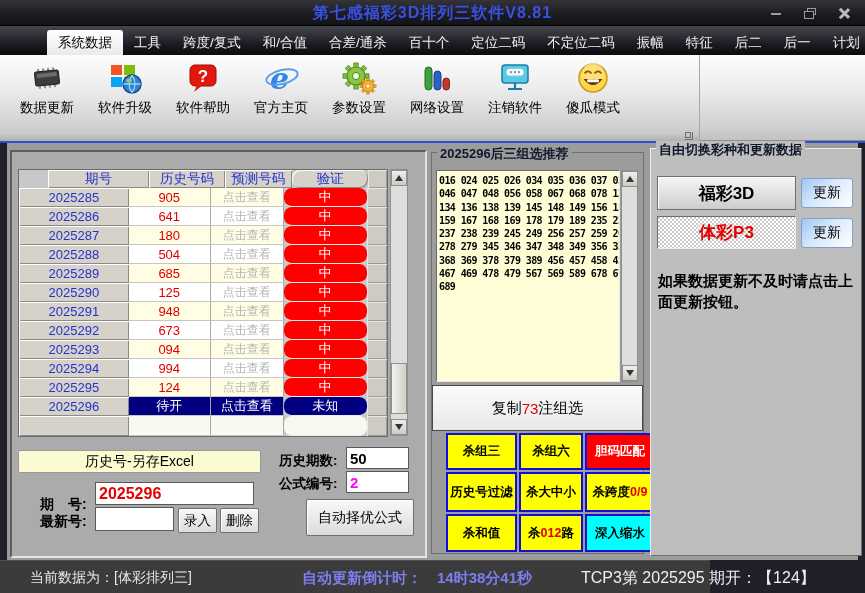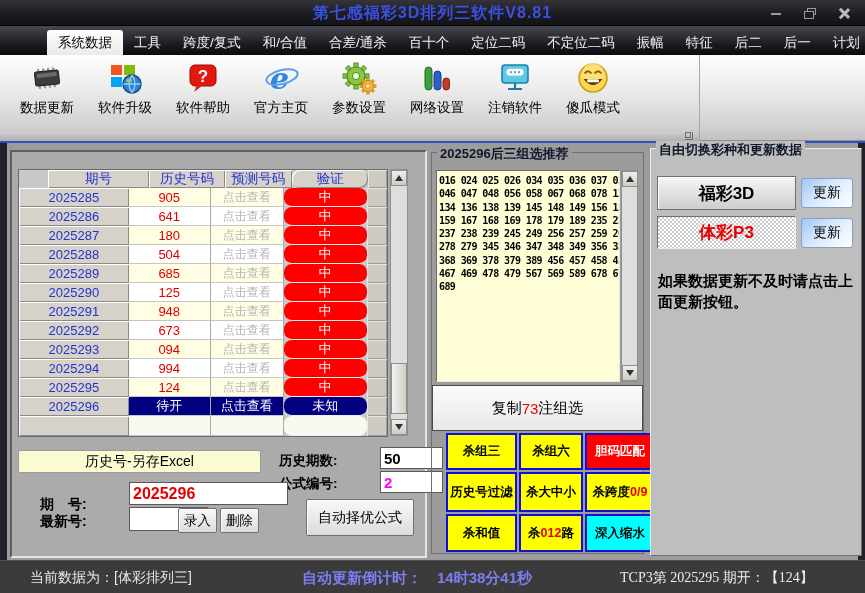--- a/index.html
+++ b/index.html
@@ -70,21 +70,21 @@
   .sb-up { top:0; } .sb-dn { bottom:0; }
   .tri-up { width:0; height:0; border-left:4px solid transparent; border-right:4px solid transparent; border-bottom:6px solid #333; }
   .tri-dn { width:0; height:0; border-left:4px solid transparent; border-right:4px solid transparent; border-top:6px solid #333; }
   .sb-thumb { position:absolute; left:0; width:16px; background:linear-gradient(90deg,#f2f2f2,#d2cec6); border:1px solid #8f8f8f; }
   .scroll-tbl { left:378px; top:17px; width:18px; height:267px; }
   
   .excel-btn { position:absolute; left:6px; top:298px; width:243px; height:23px; background:#fbfbd2;
     border:1px solid #9a9a9a; border-radius:2px; font-size:14px; color:#000; display:flex; align-items:center; justify-content:center; cursor:default; }
   .lbl { position:absolute; font-size:13.5px; font-weight:bold; color:#000; white-space:nowrap; }
   .tin { position:absolute; background:#ffffff; border:1px solid #5a5a5a; font-size:15px; padding:0 3px;
-    font-family:"Liberation Sans","DejaVu Sans",sans-serif; outline:none;margin-left:34px; }
+    font-family:"Liberation Sans","DejaVu Sans",sans-serif; outline:none; }
   .in-hist { left:334px; top:295px; width:63px; height:22px; font-weight:bold; color:#000; }
   .in-formula { left:334px; top:319px; width:63px; height:22px; font-weight:bold; color:#ff00ff; }
   .in-period { left:83px; top:330px; width:159px; height:23px; font-weight:bold; color:#e50000; font-size:16px; }
   .in-latest { left:83px; top:355px; width:79px; height:24px; }
   .pbtn { position:absolute; background:linear-gradient(#f8f8f8,#dcdcdc); border:1px solid #707070;
     border-radius:2px; font-size:13.5px; color:#000; display:flex; align-items:center; justify-content:center;
     box-shadow:inset 1px 1px 0 #ffffff; cursor:default; }
   .btn-input { left:166px; top:356px; width:39px; height:25px; }
   .btn-delete { left:208px; top:356px; width:39px; height:25px; }
   .btn-auto { left:294px; top:347px; width:108px; height:37px; font-size:14px; }
@@ -121,26 +121,26 @@
   .btn-ticai { top:67px; height:33px; font-size:17px; color:#e50000;
     background:conic-gradient(#ffffff 0 25%, #c9c9c9 0 50%, #ffffff 0 75%, #c9c9c9 0) 0 0/4px 4px;
     border:1px solid; border-color:#6f6f6f #ededed #ededed #6f6f6f; }
   .upd-btn { position:absolute; left:150px; width:52px; height:30px; border:1px solid #7fa0c8; border-radius:3px;
     background:linear-gradient(135deg,#9fc6f4 0%,#d9e9fb 45%,#ffffff 100%); font-size:14px; color:#000;
     display:flex; align-items:center; justify-content:center; cursor:default; }
   .upd-1 { top:29px; } .upd-2 { top:69px; }
   .note { position:absolute; left:7px; top:122px; width:198px; font-size:15px; font-weight:bold; color:#000; line-height:1.38; }
 
   
-  .statusbar { position:absolute; left:0; top:560px; width:865px; height:33px; background:#3b3b3b; border-top:1px solid #505050; }
+  .statusbar { position:absolute; left:0; top:560px; width:710px; height:33px; background:#3b3b3b; border-top:1px solid #505050; }
   .statusbar span { position:absolute; line-height:33px; white-space:nowrap; }
   .st-current { left:30px; color:#e8e8e8; font-size:14px; }
   .st-cd-label { left:302px; color:#7e7ef2; font-size:15px; font-weight:bold; }
   .st-cd-value { left:437px; color:#7e7ef2; font-size:15px; font-weight:bold; }
-  .st-draw { left:620px; color:#eeeeee; font-size:14px;font-family:Liberation Serif, serif; }
+  .st-draw { left:581px; color:#eeeeee; font-size:16px; }
 </style>
 </head>
 <body>
 
 <div class="window">
 
   <div class="titlebar">
     <div class="title">第七感福彩3D排列三软件V8.81</div>
     <div class="win-controls">
       <div class="wc">

